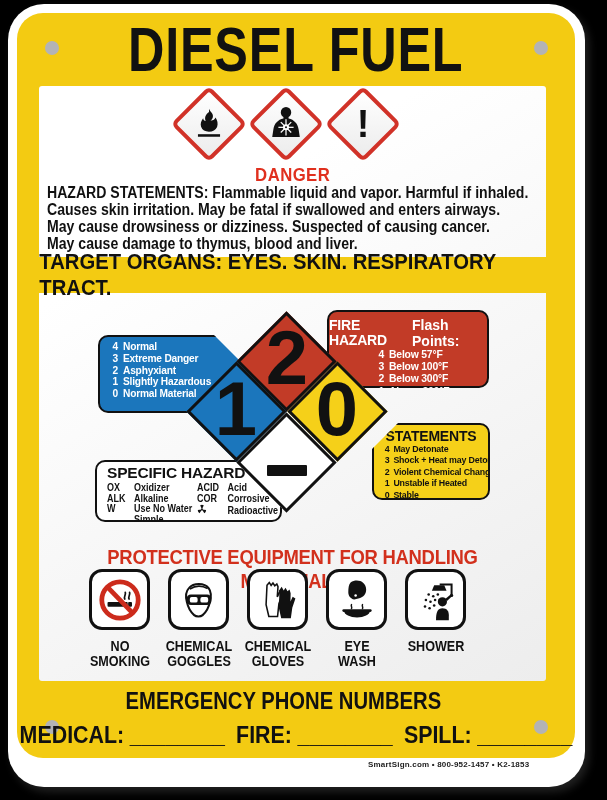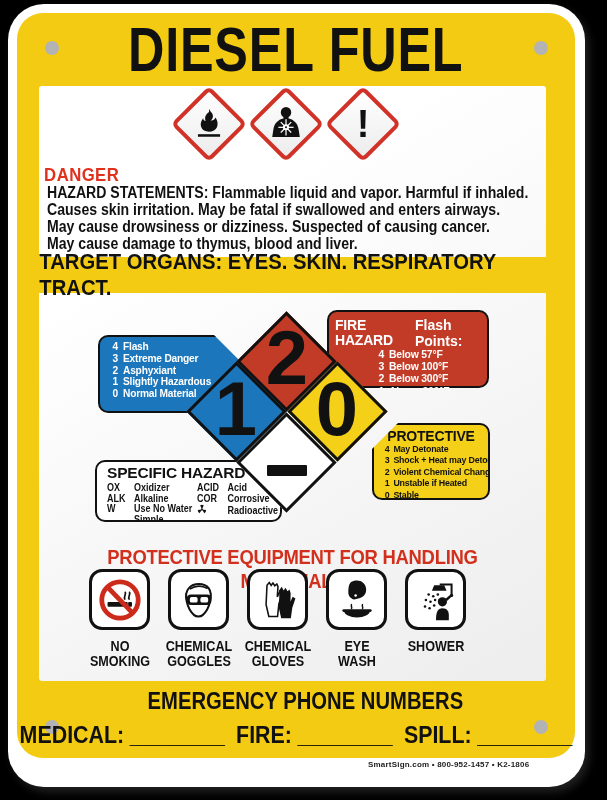--- a/index.html
+++ b/index.html
@@ -15,40 +15,40 @@
   
   .screw{width:14px;height:14px;border-radius:50%;background:#b3b3b5;}
   
   .title{left:17px;top:13px;width:558px;height:73px;line-height:73px;text-align:center;}
   .title span{display:inline-block;transform:scaleX(.8);font-size:63px;font-weight:bold;color:#111;letter-spacing:1px;}
   
   .ghs-d{position:absolute;width:46px;height:46px;border:4px solid #D13228;border-radius:6px;
          background:linear-gradient(135deg,#ffffff,#ececec);transform:rotate(45deg);}
   .ghs-inner{position:absolute;inset:0;display:flex;align-items:center;justify-content:center;transform:rotate(-45deg);}
   .ghs-excl{font-size:38px;font-weight:bold;color:#111;line-height:1;}
-  .danger{left:39px;top:164px;width:507px;}
+  .danger{left:39px;top:164px;width:507px;text-align:center;}
   .danger span{display:inline-block;transform:scaleX(.88);font-size:19px;font-weight:bold;color:#E0301E;letter-spacing:.5px;}
   .hazard{left:47px;top:185px;width:575px;transform:scaleX(.88);transform-origin:0 0;
           font-size:16px;line-height:16.9px;font-weight:bold;color:#111;}
   .band{left:17px;top:257px;width:558px;height:36px;background:#F3CB12;display:flex;align-items:center;justify-content:flex-end;}
   .band span{display:inline-block;transform:scaleX(.92);font-size:22px;font-weight:bold;color:#111;}
   
   .np{position:absolute;border:2px solid #111;border-radius:10px;z-index:4;box-sizing:border-box;}
   .np-health{left:98px;top:335px;width:146px;height:78px;background:#1B76BC;color:#fff;
              clip-path:polygon(0 0,116px 0,100% 30px,100% 100%,0 100%);padding:4px 0 0 9px;}
   .np-fire{left:327px;top:310px;width:162px;height:78px;background:#C23B27;color:#fff;
            clip-path:polygon(0 0,100% 0,100% 100%,30px 100%,0 48px);padding-top:5px;}
   .np-inst{left:372px;top:423px;width:118px;height:77px;background:#F5D019;color:#111;
            clip-path:polygon(26px 0,100% 0,100% 100%,0 100%,0 26px);padding-top:4px;}
   .np-spec{left:95px;top:460px;width:187px;height:62px;background:#fff;color:#111;border-width:2.5px;
            clip-path:polygon(0 0,144px 0,100% 43px,100% 100%,0 100%);padding:3px 0 0 10px;}
   .np-title{font-size:14px;font-weight:bold;line-height:15px;letter-spacing:-.2px;}
   .np-row{display:flex;gap:5px;font-size:10.2px;font-weight:bold;line-height:11.8px;letter-spacing:-.2px;}
   .np-n{width:9px;text-align:right;flex:none;}
-  .fire-title{display:flex;justify-content:flex-end;align-items:baseline;gap:4px;margin-left:6px;}
+  .fire-title{display:flex;justify-content:flex-end;align-items:baseline;gap:4px;}
   .fire-sub{font-size:14px;font-weight:bold;}
   .np-fire .np-row{margin-left:46px;line-height:12.2px;font-size:10.4px;}
   .np-inst .np-title{text-align:center;}
   .np-inst .np-rows{margin-left:8px;transform:scaleX(.95);transform-origin:0 0;width:116%;}
   .np-inst .np-row{font-size:9.3px;line-height:11.4px;gap:4px;}
   .np-inst .np-n{width:8px;}
   .spec-cols{display:flex;margin-top:2px;transform:scaleX(.9);transform-origin:0 0;width:111%;}
   .spec-col1{width:100px;}
   .sp-row{display:flex;gap:4px;font-size:10px;font-weight:bold;line-height:10.5px;align-items:center;}
   .sp-a{width:26px;flex:none;}
@@ -60,21 +60,21 @@
            font-size:76px;font-weight:bold;color:#111;z-index:6;}
   .dash-bar{left:267px;top:465px;width:40px;height:11px;background:#111;z-index:6;border-radius:1px;}
   
   .ppe-head{left:39px;top:545px;width:507px;text-align:center;}
   .ppe-head span{display:inline-block;transform:scaleX(.9);font-size:20.5px;font-weight:bold;color:#D2301C;letter-spacing:-.3px;}
   .ppe-box{position:absolute;top:569px;width:55px;height:55px;border:3.5px solid #111;border-radius:13px;
            background:#fff;display:flex;align-items:center;justify-content:center;}
   .ppe-label{position:absolute;top:639px;width:84px;text-align:center;white-space:pre-line;
              font-size:14px;font-weight:bold;color:#111;line-height:15px;transform:scaleX(.9);}
   
-  .em-head{left:26px;top:688px;width:558px;text-align:center;}
+  .em-head{left:4px;top:688px;width:558px;text-align:center;}
   .em-head span{display:inline-block;transform:scaleX(.88);font-size:23px;font-weight:bold;color:#111;}
   .em-fields{left:17px;top:722px;width:558px;display:flex;justify-content:center;gap:12px;
              font-size:23px;font-weight:bold;color:#111;transform:scaleX(.93);}
   .em-group{display:flex;gap:6px;white-space:nowrap;}
   .footer{left:368px;top:760px;font-size:8px;font-weight:bold;color:#222;letter-spacing:.2px;}
 </style>
 </head>
 <body>
 
 <div class="abs sign-outer"></div>
@@ -125,21 +125,21 @@
   <div>May cause damage to thymus, blood and liver.</div>
 </div>
 
 <div class="abs band">
     <span>TARGET ORGANS: EYES. SKIN. RESPIRATORY TRACT.</span>
   </div>
 
 <div class="np np-health">
   <div class="np-row">
       <span class="np-n">4</span>
-      <span>Flash</span>
+      <span>Normal</span>
     </div>
   <div class="np-row">
       <span class="np-n">3</span>
       <span>Extreme Danger</span>
     </div>
   <div class="np-row">
       <span class="np-n">2</span>
       <span>Asphyxiant</span>
     </div>
   <div class="np-row">
@@ -173,21 +173,21 @@
       <span class="np-n">1</span>
       <span>Above 200°F</span>
     </div>
   <div class="np-row">
       <span class="np-n">0</span>
       <span>Will Not Burn</span>
     </div>
 </div>
 
 <div class="np np-inst">
-  <div class="np-title">PROTECTIVE</div>
+  <div class="np-title">STATEMENTS</div>
   <div class="np-rows">
     <div class="np-row">
         <span class="np-n">4</span>
         <span>May Detonate</span>
       </div>
     <div class="np-row">
         <span class="np-n">3</span>
         <span>Shock + Heat may Detonate</span>
       </div>
     <div class="np-row">
@@ -342,13 +342,13 @@
   <div class="em-group">
     <span>FIRE:</span>
       <span>________</span>
   </div>
   <div class="em-group">
     <span>SPILL:</span>
       <span>________</span>
   </div>
 </div>
 
-<div class="abs footer">SmartSign.com • 800-952-1457 • K2-1806</div>
+<div class="abs footer">SmartSign.com • 800-952-1457 • K2-1853</div>
 
 </body></html>

